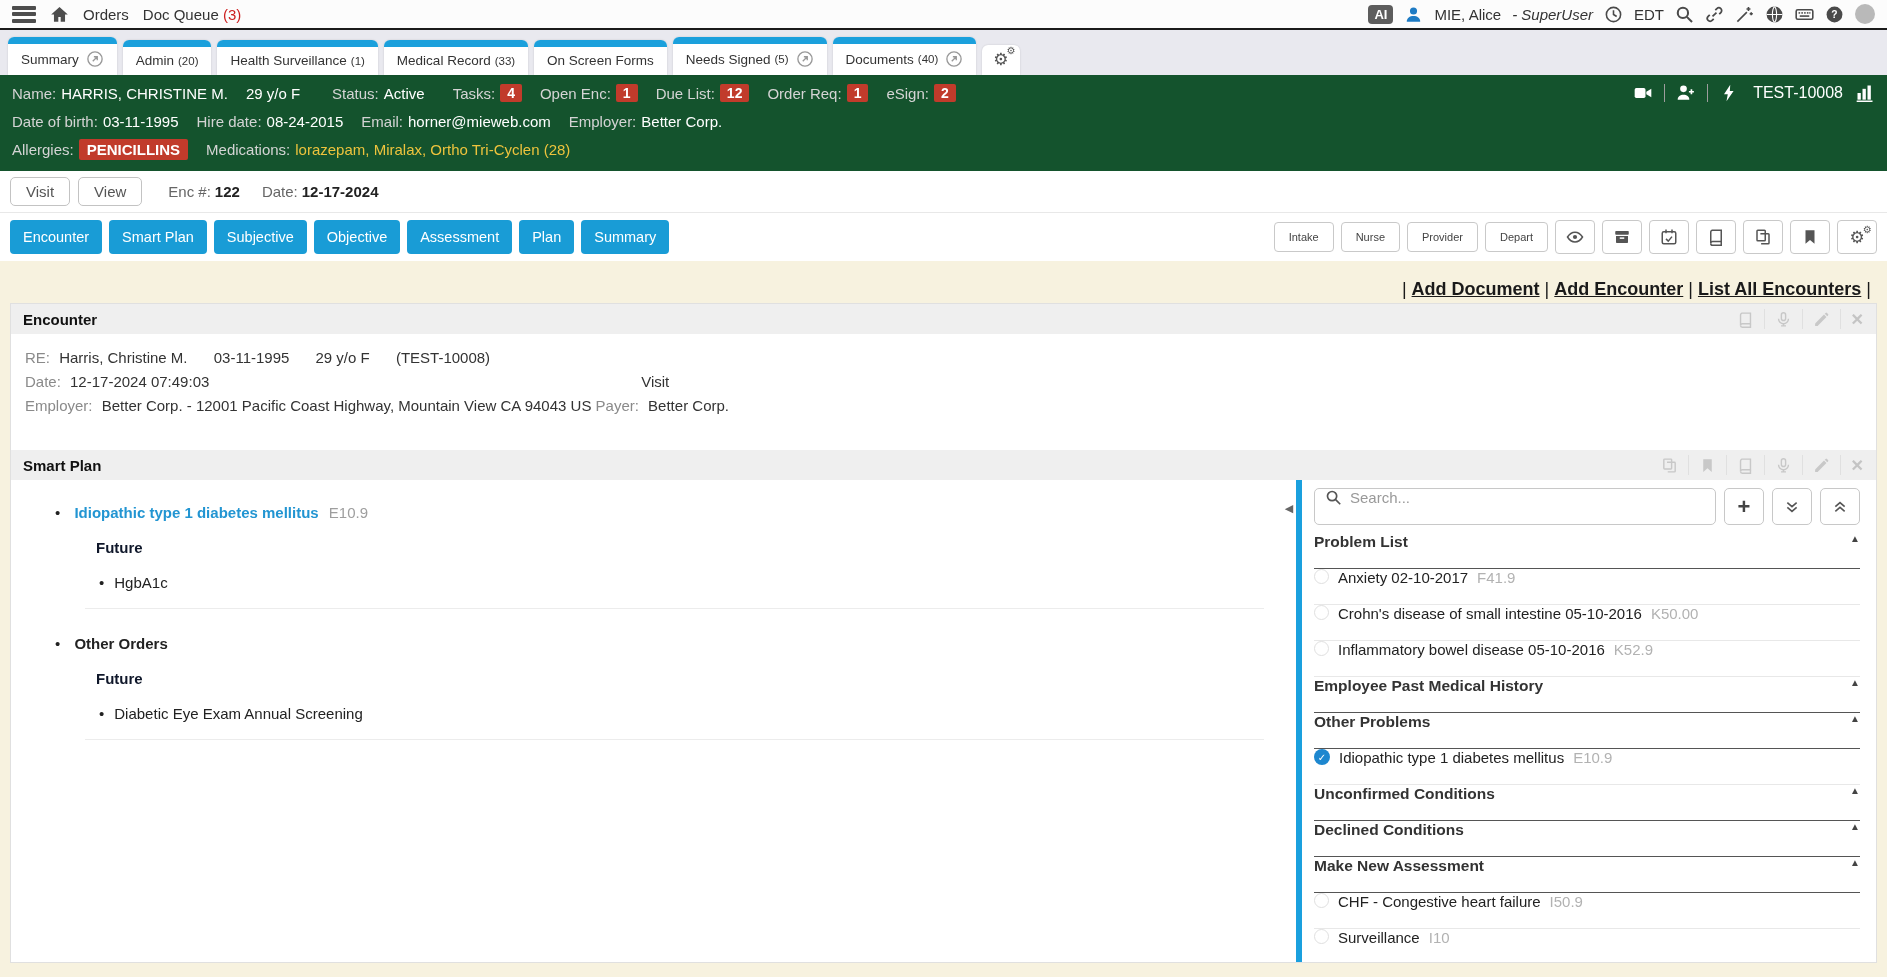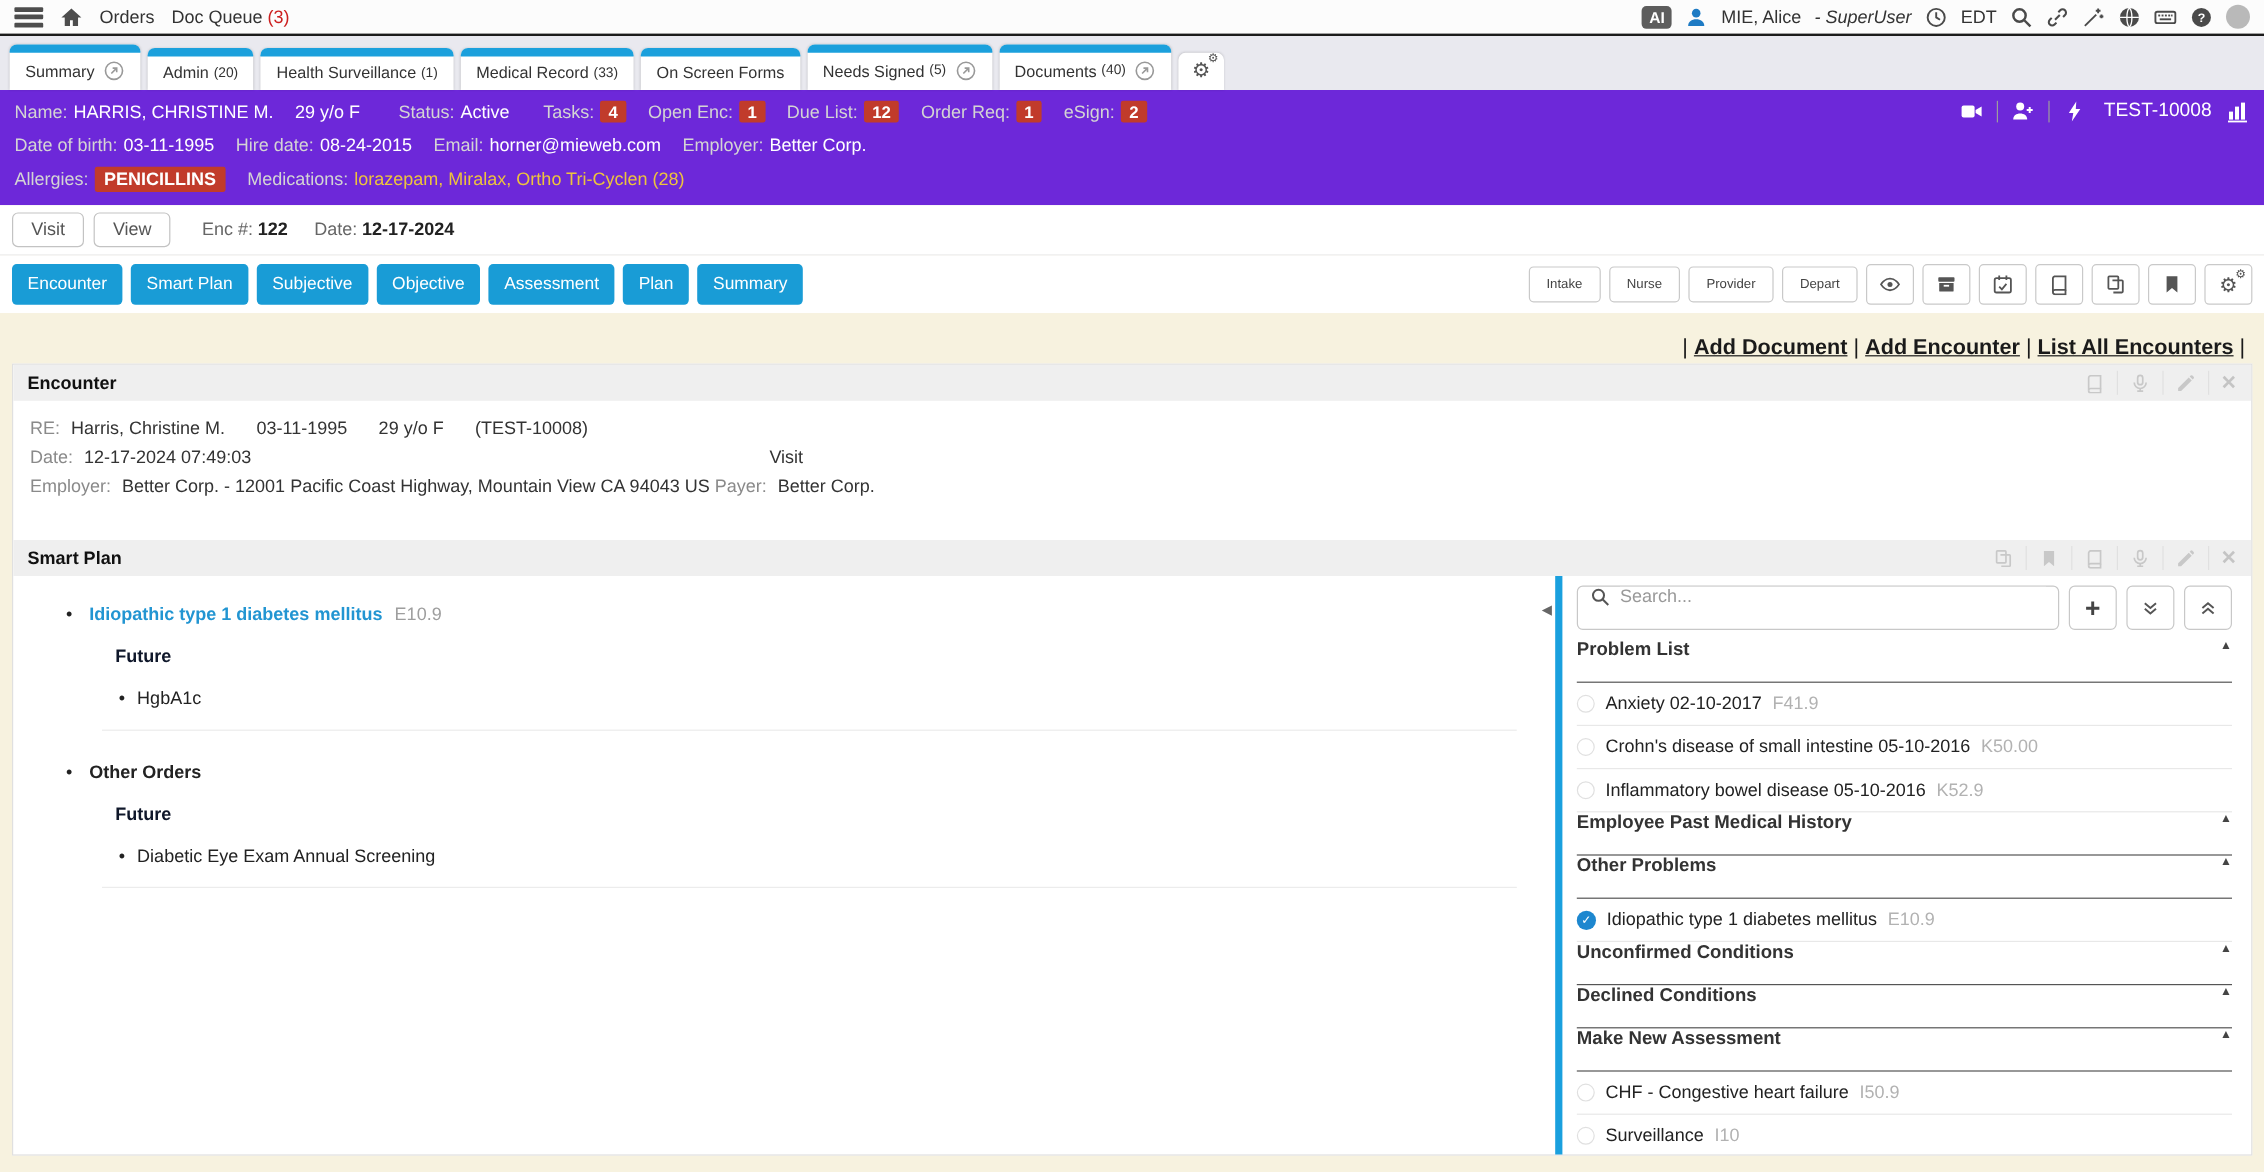--- a/index.html
+++ b/index.html
@@ -23,21 +23,21 @@
   .tab { position:relative; background:#fff; border-radius:6px 6px 0 0; padding:13px 13px 7px 13px; display:flex; align-items:center; gap:7px; cursor:pointer; box-shadow:0 0 2px rgba(0,0,0,.15); }
   .tab::before { content:""; position:absolute; top:0; left:0; right:0; height:7px; background:#1ba0dc; border-radius:6px 6px 0 0; }
   .tab-label { font-size:13.5px; color:#333; white-space:nowrap; }
   .tab-count { font-size:11.5px; color:#333; margin-left:-3px; }
   .popout { width:18px; height:18px; flex:0 0 auto; }
   .tab-gear { background:#fff; border-radius:6px 6px 0 0; padding:6px 11px 7px 11px; box-shadow:0 0 2px rgba(0,0,0,.15); cursor:pointer; }
   .gear-glyph { font-size:17px; color:#555; line-height:1; position:relative; }
   .gear-glyph .g2 { font-size:10px; position:absolute; top:-4px; right:-7px; }
 
   
-  .pheader { background:#6d28d9; color:#fff; padding:4px 12px 8px 12px; }
+  .pheader { background:#14532d; color:#fff; padding:4px 12px 8px 12px; }
   .prow { display:flex; align-items:center; min-height:28px; }
   .plabel { color:#d4d4d4; margin-right:5px; }
   .pval { color:#fff; }
   .pgap { margin-right:18px; }
   .badge { background:#c13b2b; color:#fff; font-weight:bold; font-size:14px; padding:1px 7px; border-radius:2px; margin-right:18px; }
   .allergy-badge { background:#c13b2b; color:#fff; font-weight:bold; padding:2px 8px; border-radius:2px; margin-right:18px; cursor:pointer; }
   .meds { color:#edc33d; cursor:pointer; }
   .ph-right { margin-left:auto; display:flex; align-items:center; }
   .ph-div { width:1px; height:18px; background:#9d9d9d; margin:0 11px; }
   .picon { width:20px; height:20px; }
@@ -100,21 +100,21 @@
   .searchbox svg { width:17px; height:17px; flex:0 0 auto; }
   .searchbox input { border:none; outline:none; flex:1; font-size:15px; font-family:inherit; color:#333; }
   .searchbox input::placeholder { color:#999; }
   .sq-btn { width:40px; height:37px; background:#fff; border:1px solid #c8c8c8; border-radius:5px; display:flex; align-items:center; justify-content:center; color:#444; cursor:pointer; }
   .sq-btn svg { width:16px; height:16px; }
   .plus-glyph { font-size:22px; font-weight:bold; color:#444; line-height:1; }
 
   .prow-h { display:flex; align-items:flex-start; height:36px; border-bottom:1px solid #555; cursor:pointer; }
   .prow-h .h-label { font-weight:bold; font-size:15.5px; color:#333; }
   .prow-h .tri { margin-left:auto; font-size:10px; color:#444; }
-  .prow-i { display:flex; align-items:center; height:36px; border-bottom:1px solid #e8e8e8; gap:9px; cursor:pointer; }
+  .prow-i { display:flex; height:36px; border-bottom:1px solid #e8e8e8; gap:9px; cursor:pointer; }
   .circ { width:15px; height:15px; border:1px solid #e0e0e0; border-radius:50%; flex:0 0 auto; background:#fff; }
   .circ-check { width:16px; height:16px; border-radius:50%; background:#1d87cf; color:#fff; font-size:10px; display:flex; align-items:center; justify-content:center; flex:0 0 auto; }
   .i-text { color:#222; }
   .i-code { color:#b2b2b2; }
 </style>
 </head>
 <body>
 
 <div class="topbar">
   <div class="hamburger">

